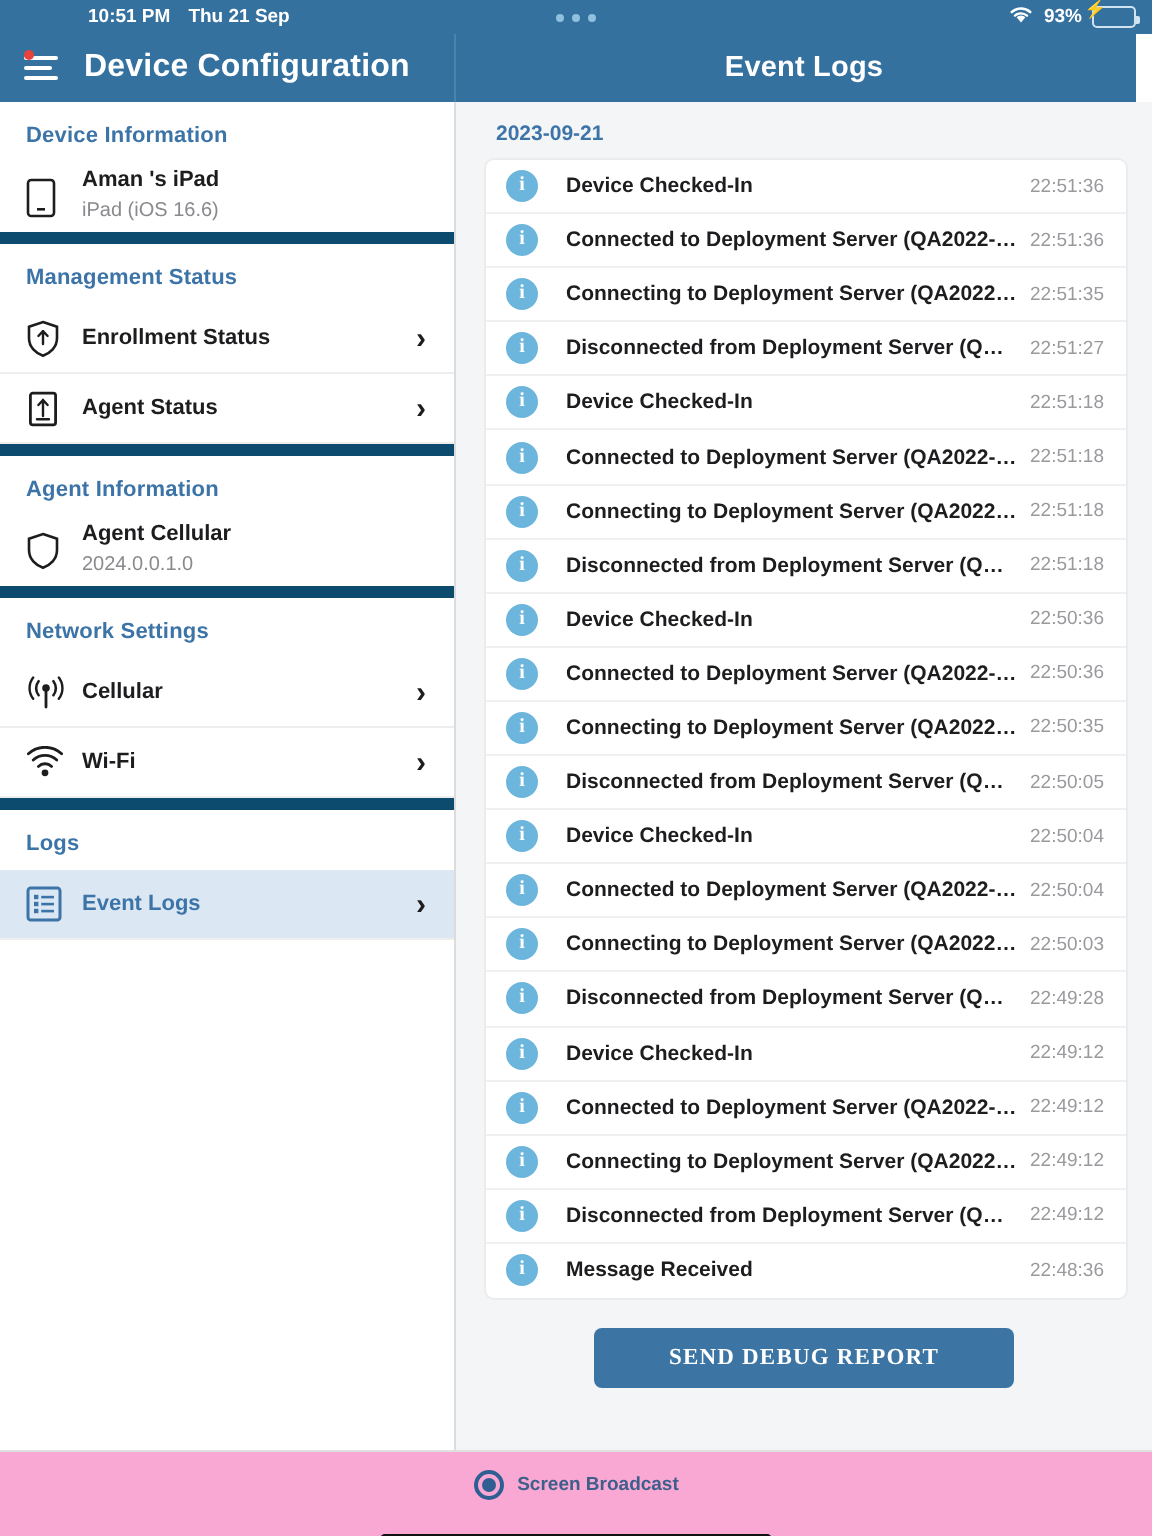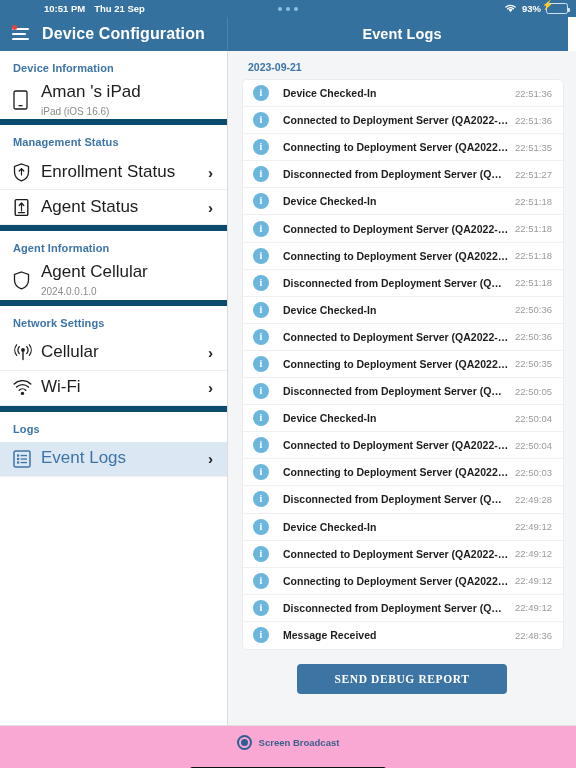--- a/index.html
+++ b/index.html
@@ -71,21 +71,21 @@
     padding: 11px 0 7px 13px; letter-spacing: 0.1px;
   }
   .row {
     display:flex; align-items:center; min-height: 35px;
     padding: 0 10px 0 13px; border-bottom: 1px solid #eeeeee;
     position: relative;
   }
   .row.noborder { border-bottom: none; }
   .row .ico { width: 28px; flex: 0 0 28px; display:flex; align-items:center; }
   .row .rtxt { flex:1; display:flex; flex-direction:column; justify-content:center; }
-  .row .rtitle { font-size:17px; font-weight:normal; color:#1d1d1f; line-height:1.35; }
+  .row .rtitle { font-size:11px; font-weight:bold; color:#1d1d1f; line-height:1.35; }
   .row .rsub { font-size:10px; color:#8a8a8e; line-height:1.45; margin-top:1px; }
   .row .chev { font-size:15px; color:#1d1d1f; font-weight:bold; line-height:1; padding-right:4px; }
   .row.selected { background:#dbe8f3; }
   .row.selected .rtitle { color:#3d74a8; }
   .grp { border-top: 6px solid #0c4a6e; }
   .grp.first { border-top: none; }
 
   
   .content {
     position:absolute; top:51px; left:228px; width:348px; height:674px;

